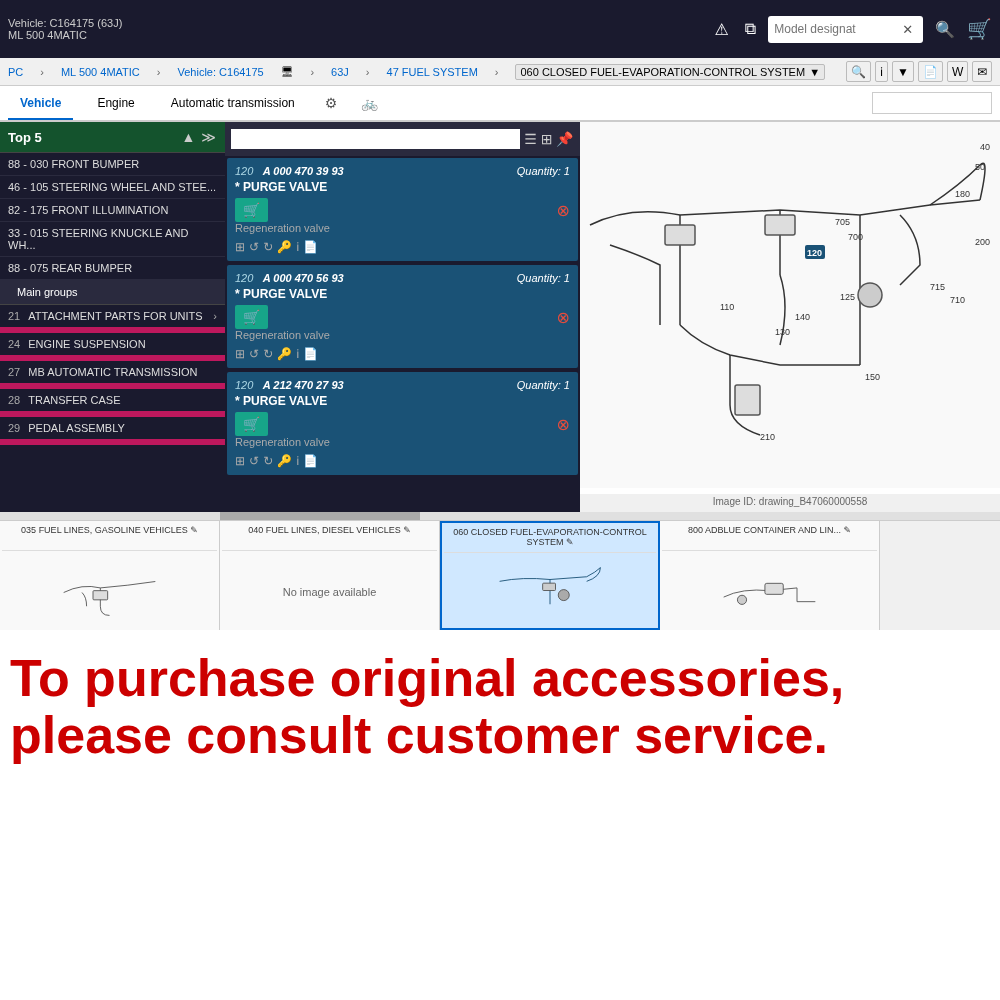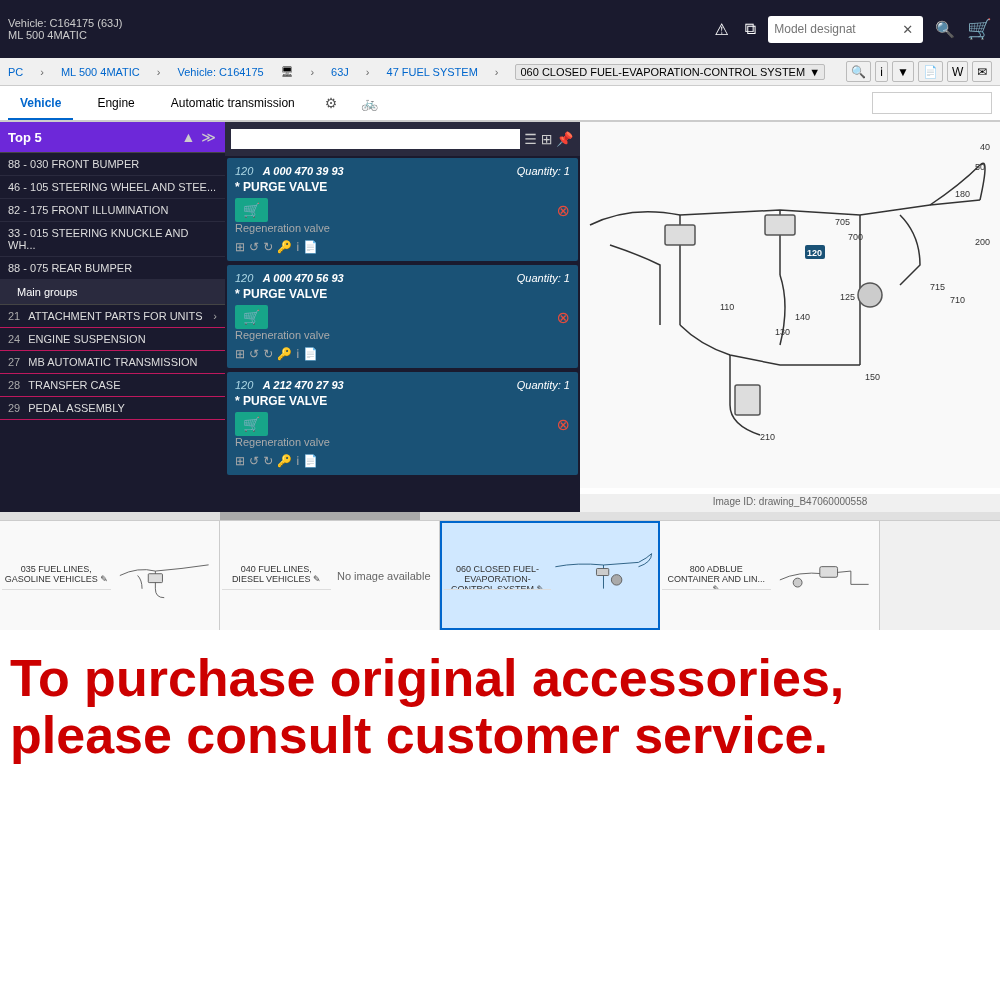--- a/index.html
+++ b/index.html
@@ -136,21 +136,21 @@
       background: #1a1a2e;
       color: #fff;
       overflow-y: auto;
       flex-shrink: 0;
     }
     .sidebar-header {
       display: flex;
       align-items: center;
       justify-content: space-between;
       padding: 6px 8px;
-      background: #6d28d9;
+      background: #14532d;
       border-bottom: 1px solid #444;
     }
     .sidebar-header-title { font-weight: bold; font-size: 13px; }
     .sidebar-header-icons { display: flex; gap: 4px; }
     .sidebar-header-icon {
       background: none;
       border: none;
       color: #ccc;
       cursor: pointer;
       font-size: 14px;
@@ -172,21 +172,21 @@
       border-bottom: 1px solid #444;
     }
     .sidebar-group-item {
       padding: 5px 8px;
       font-size: 11px;
       cursor: pointer;
       color: #ddd;
       display: flex;
       align-items: center;
       gap: 4px;
-      border-bottom: 1px solid #be185d;
+      border-bottom: 6px solid #be185d;
     }
     .sidebar-num { color: #aaa; margin-right: 4px; }
 
     
     .parts-panel {
       width: 355px;
       background: #1a1a2e;
       display: flex;
       flex-direction: column;
       flex-shrink: 0;
@@ -308,20 +308,21 @@
       background: #f0f0f0;
       border-top: 1px solid #ccc;
       height: 110px;
       display: flex;
       align-items: stretch;
       overflow-x: auto;
       white-space: nowrap;
     }
     .thumb-item {
       display: inline-flex;
+      flex-direction: column;
       align-items: center;
       justify-content: space-between;
       border-right: 1px solid #ccc;
       width: 220px;
       flex-shrink: 0;
       cursor: pointer;
       padding: 2px;
       background: #f9f9f9;
     }
     .thumb-item.active { background: #d0e8ff; border: 2px solid #0066cc; }

